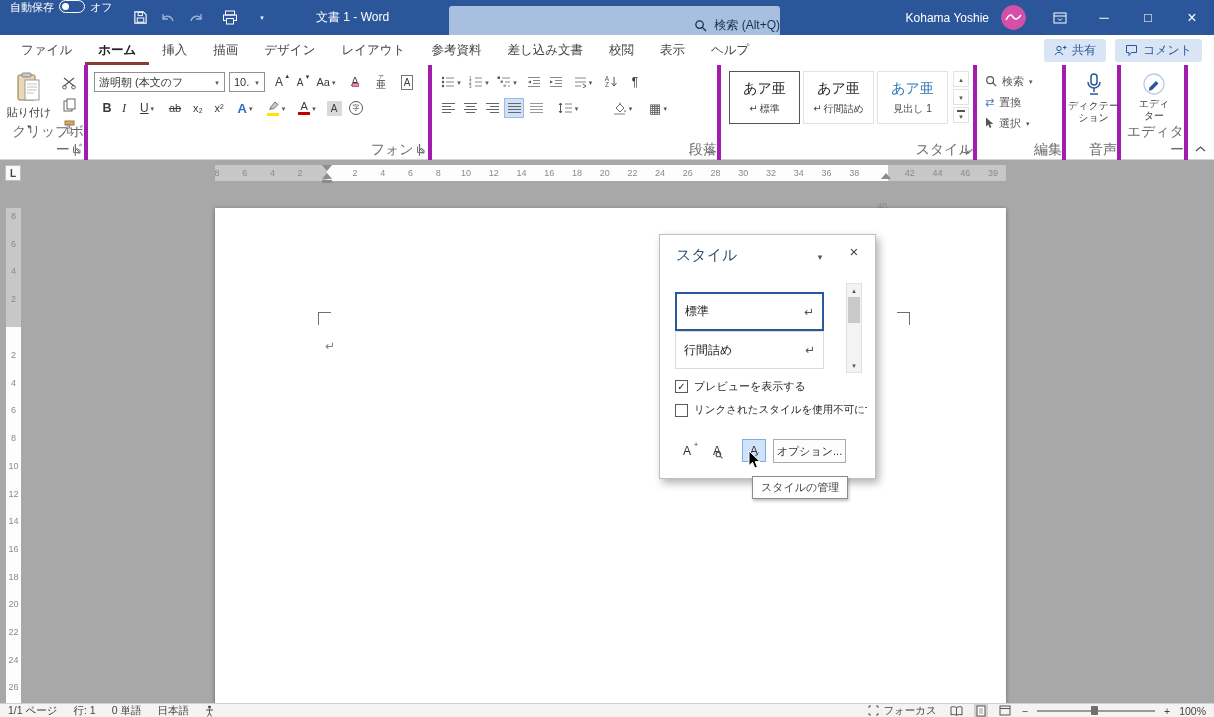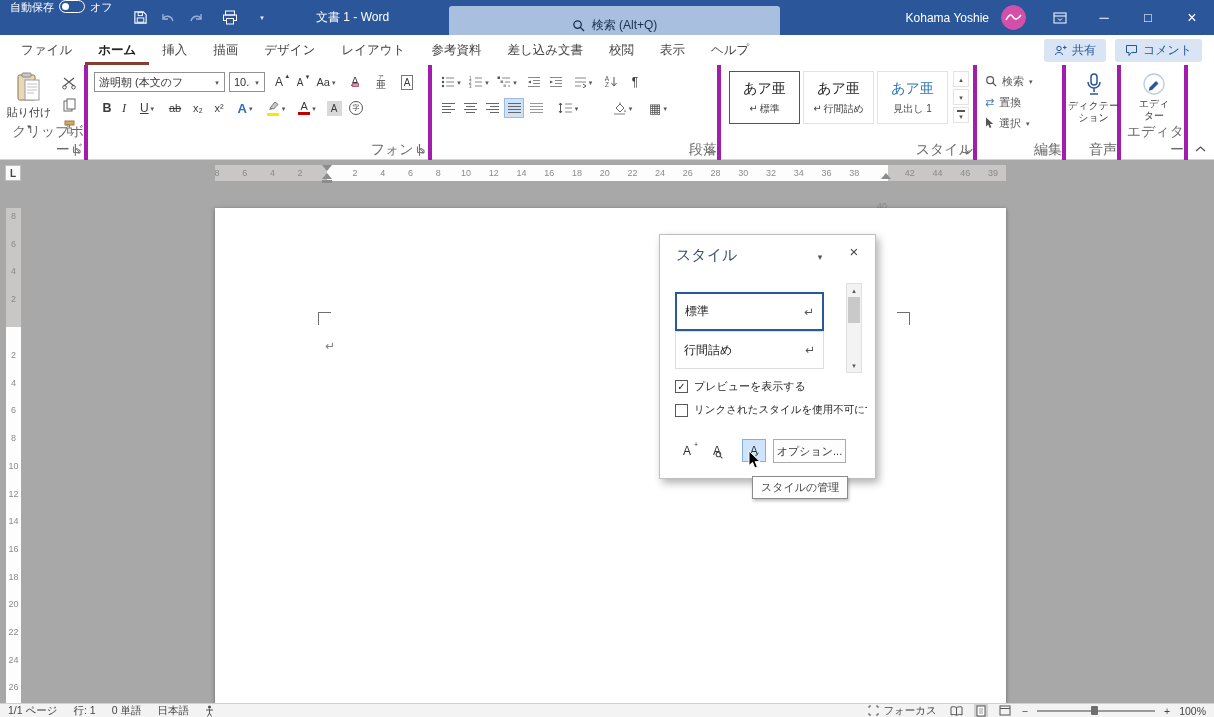--- a/index.html
+++ b/index.html
@@ -9,21 +9,21 @@
 button{font-family:inherit;background:none;border:none;cursor:default;color:inherit}
 .cv{font-size:7px;color:#555;line-height:1}
 .cvw{color:#e8eefc}
 
 #titlebar{position:absolute;top:0;left:0;width:1214px;height:35px;background:#2b579a;color:#fff}
 #autosave{position:absolute;left:10px;top:0;height:35px;display:flex;align-items:flex-start;gap:5px;font-size:11px}
 .pill{width:26px;height:13px;border:1px solid #fff;border-radius:7px;position:relative;display:inline-block}
 .knob{position:absolute;left:2px;top:2px;width:7px;height:7px;border-radius:50%;background:#fff}
 .tbtn{position:absolute;top:0;height:35px;width:28px;display:flex;align-items:center;justify-content:center}
 #doc-title{position:absolute;left:316px;top:0;height:35px;display:flex;align-items:center;font-size:12px;color:#fff}
-#search{position:absolute;left:449px;top:6px;width:331px;height:38px;background:#a9bfe0;border-radius:3px;color:#17304f;display:flex;align-items:center;justify-content:center;gap:7px;font-size:12px}
+#search{position:absolute;left:449px;top:6px;width:331px;height:38px;background:#a9bfe0;border-radius:3px;color:#17304f;display:flex;align-items:center;justify-content:flex-end;gap:7px;font-size:12px}
 #tb-right{position:absolute;right:0;top:0;height:35px;display:flex;align-items:center}
 #tb-right .wbtn{width:44px;height:35px;display:flex;align-items:center;justify-content:center;font-size:13px;color:#fff}
 #user-name{font-size:12px;margin-right:12px}
 .avatar{width:25px;height:25px;border-radius:50%;overflow:hidden;margin-right:12px}
 
 #tabrow{position:absolute;top:35px;left:0;width:1214px;height:30px;background:#fff;display:flex;align-items:stretch;padding-left:8px}
 .tab{padding:0 13px;display:flex;align-items:center;font-size:12.5px;color:#444}
 .tab.active{color:#222;font-weight:bold;box-shadow:inset 0 -3px 0 #8a3c30}
 #tabrow-right{margin-left:auto;display:flex;align-items:center;gap:9px;padding-right:12px}
 .pillbtn{height:23px;padding:0 10px;border-radius:3px;background:#d9e5f4;color:#24569b;display:flex;align-items:center;gap:5px;font-size:12px}

